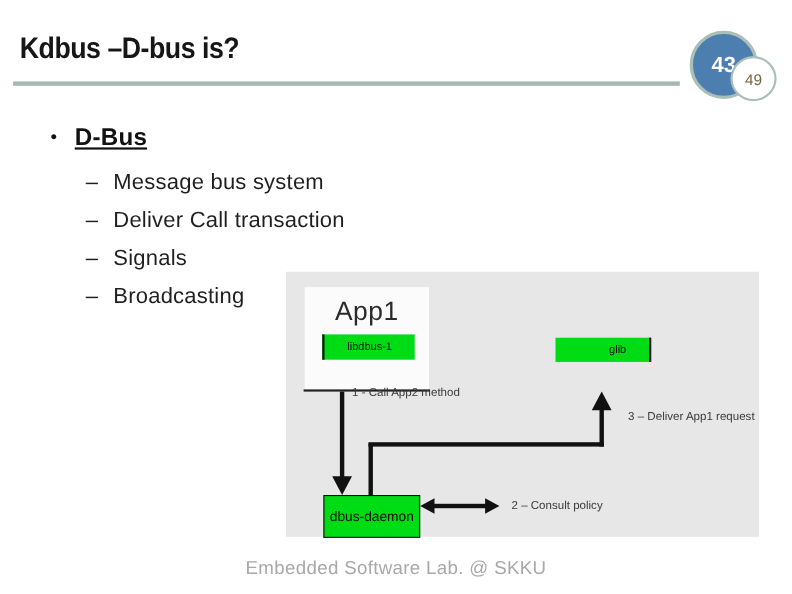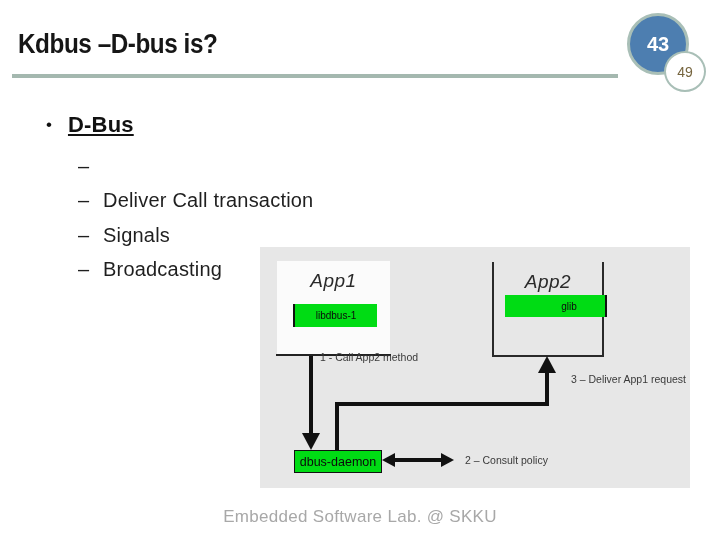--- a/index.html
+++ b/index.html
@@ -24,21 +24,21 @@
     position:absolute;left:18px;top:29px;
     font-size:27px;font-weight:bold;color:#161616;
     letter-spacing:-0.5px;white-space:nowrap;
     transform:scaleX(0.9);transform-origin:left top;
   }
   .title-rule{
     position:absolute;left:12px;top:74px;width:606px;height:4px;
     background:var(--rule-sage,#a4b8af);
   }
   .circle-big{
-    position:absolute;left:627px;top:13px;width:62px;height:62px;
+    position:absolute;left:627px;top:28px;width:62px;height:62px;
     border-radius:50%;
     background:var(--accent-blue,#4d7eb0);
     border:3px solid var(--circle-border-sage,#a9bfb7);
     display:flex;align-items:center;justify-content:center;
     color:#ffffff;font-size:20px;font-weight:bold;
     z-index:1;
   }
   .circle-small{
     position:absolute;left:664px;top:51px;width:42px;height:41px;
     border-radius:50%;
@@ -70,39 +70,39 @@
     background:var(--diagram-bg,#e7e7e7);
     font-family:"Liberation Sans", sans-serif;
   }
   .diagram *{position:absolute;}
   .app1-box{
     left:17px;top:14px;width:113px;height:94px;
     background:#fbfbfb;text-align:center;
   }
   .app1-box .app-label, .app2-box .app-label{
     position:static;display:block;margin-top:9px;
-    font-size:19px;color:#2a2a2a;letter-spacing:0.5px;font-style:italic;
+    font-size:24px;color:#2a2a2a;letter-spacing:0.5px;
   }
   .app1-bottom-line{
     left:16px;top:107px;width:115px;height:2px;background:#222222;
   }
   .app2-box{
     left:232px;top:15px;width:112px;height:95px;
     border:2px solid #2a2a2a;border-top:none;
     text-align:center;
   }
   .green-chip{
     background:var(--bright-green,#00dc14);
     display:flex;align-items:center;justify-content:center;
     font-size:10px;color:#0b0b0b;
   }
   .chip-libdbus{left:33px;top:57px;width:84px;height:23px;border-left:2px solid #111111;}
-  .chip-glib{left:245px;top:48px;width:102px;height:22px;border-right:2px solid #111111;padding-left:28px;}
+  .chip-glib{left:245px;top:60px;width:87px;height:22px;border-right:2px solid #111111;padding-left:28px;}
   .daemon-box{
-    left:34px;top:203px;width:88px;height:23px;
+    left:34px;top:203px;width:88px;height:39px;
     background:var(--bright-green,#00dc14);
     border:1.5px solid #111111;
     display:flex;align-items:center;justify-content:center;
     font-size:12.5px;color:#0b0b0b;
   }
   .arr-line{background:#111111;}
   .arrow1-line{left:49px;top:109px;width:4px;height:78px;}
   .arrow1-head{left:42px;top:186px;width:0;height:0;
     border-left:9px solid transparent;border-right:9px solid transparent;
     border-top:17px solid #111111;}
@@ -143,20 +143,21 @@
   <span>49</span>
 </div>
 
 <div class="bullet-heading">
   <span class="dot">•</span>
   <span class="txt">D-Bus</span>
 </div>
 <div class="sub-bullets">
   <div class="sub-row">
     <span class="dash">–</span>
+    <span>Message bus system</span>
   </div>
   <div class="sub-row">
     <span class="dash">–</span>
     <span>Deliver Call transaction</span>
   </div>
   <div class="sub-row">
     <span class="dash">–</span>
     <span>Signals</span>
   </div>
   <div class="sub-row">
@@ -167,23 +168,20 @@
 
 <div class="diagram">
   <div class="app1-box">
     <span class="app-label">App1</span>
   </div>
   <div class="green-chip chip-libdbus">
     <span>libdbus-1</span>
   </div>
   <div class="app1-bottom-line"></div>
 
-  <div class="app2-box">
-    <span class="app-label">App2</span>
-  </div>
   <div class="green-chip chip-glib">
     <span>glib</span>
   </div>
 
   <div class="arr-line arrow1-line"></div>
   <div class="arrow1-head"></div>
   <div class="step-label label-step1">1 - Call App2 method</div>
 
   <div class="arr-line elbow3-vert-a"></div>
   <div class="arr-line elbow3-horiz"></div>

